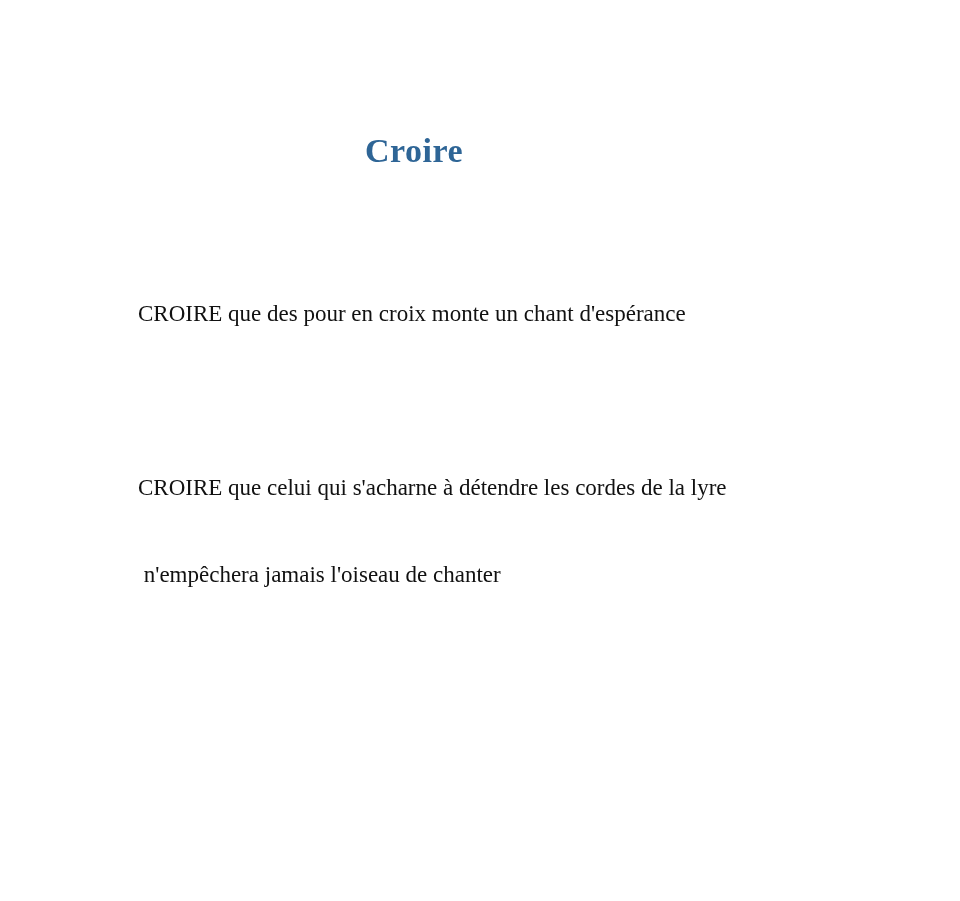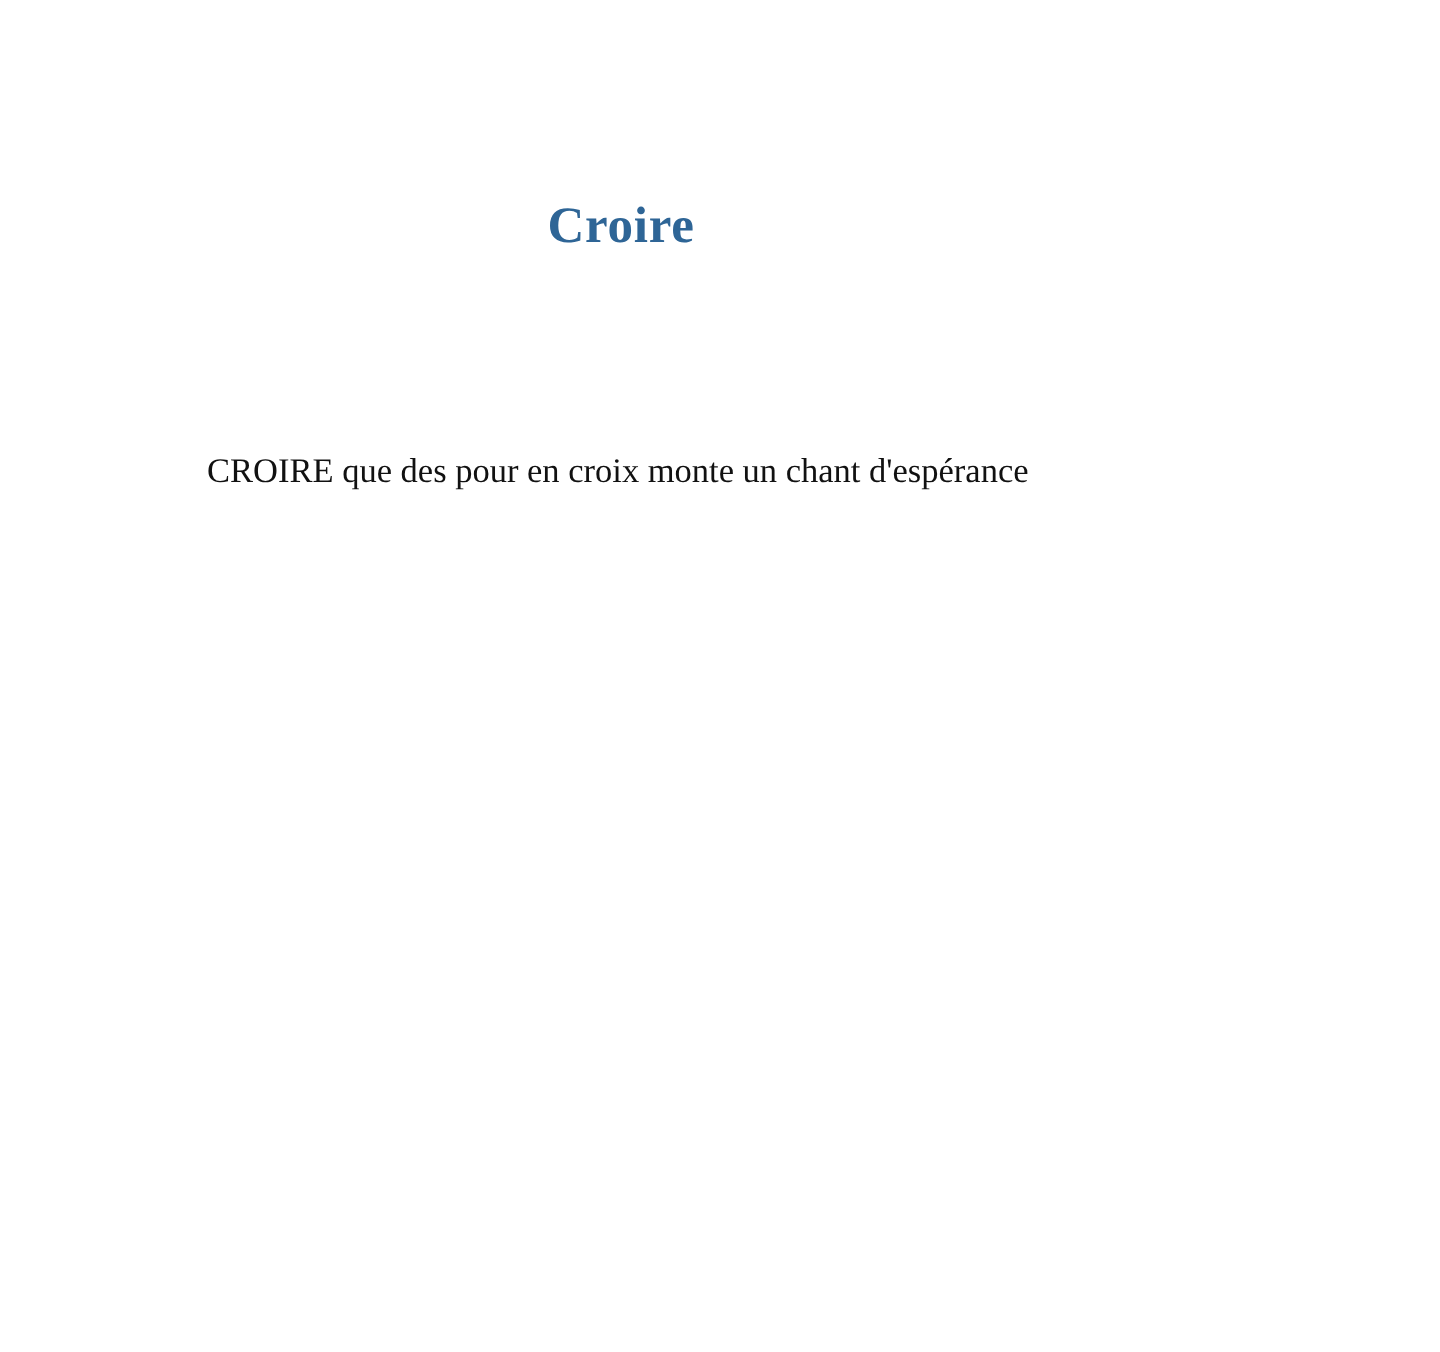--- a/index.html
+++ b/index.html
@@ -48,20 +48,24 @@
 
   <h1 class="poem-title">Croire</h1>
 
   <div class="poem-body">
 
     <p class="stanza">
       <span class="poem-line">CROIRE que des pour en croix monte un chant d'espérance</span>
     </p>
 
 
+    <p class="stanza">
+      <span class="poem-line">CROIRE que celui qui s'acharne à détendre les cordes de la lyre</span>
+      <span class="poem-line"> n'empêchera jamais l'oiseau de chanter</span>
+    </p>
 
     <p class="stanza">
       
     </p>
 
   </div>
 
 </div>
 
 </body></html>

